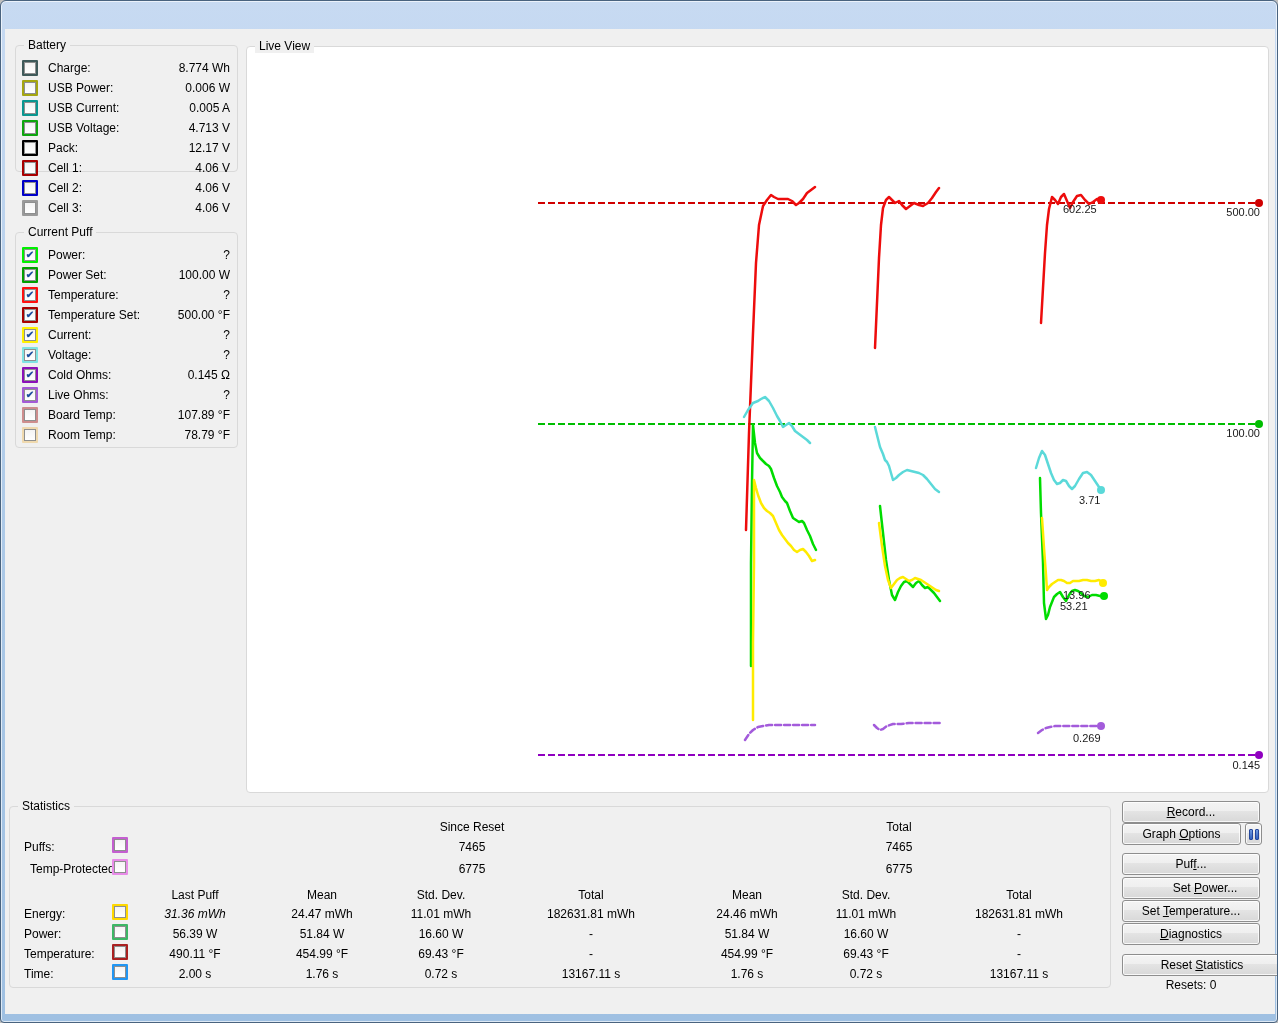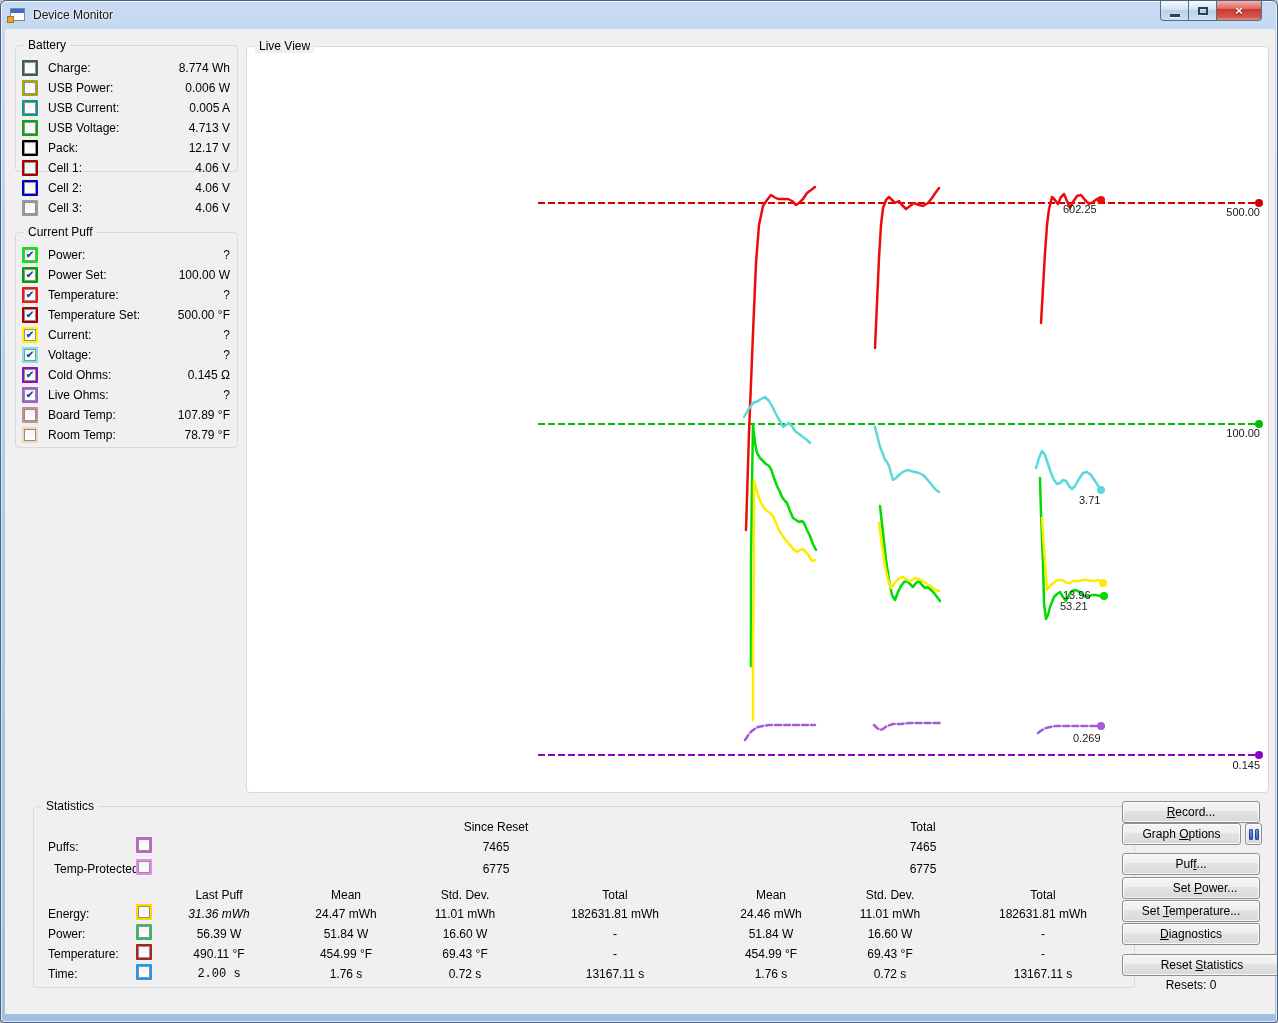--- a/index.html
+++ b/index.html
@@ -41,38 +41,20 @@
   .pausebars { display:flex; gap:2px; }
   .pausebars div { width:4px; height:11px; background:linear-gradient(#6F9BE0,#2F5FBE); border:1px solid #24479B; border-radius:1px; }
   .centerlabel { position:absolute; text-align:center; }
   .statusbar { position:absolute; left:0; top:957px; width:1270px; height:28px; background:linear-gradient(#F8F8F8,#E9E9E9); border-top:1px solid #D8D8D8; }
   .statusitem { position:absolute; top:8px; }
 </style>
 </head>
 <body>
 
 <div class="window">
-  <div class="titlebar">
-    <div class="app-icon">
-        <div class="bar"></div>
-        <div class="sq"></div>
-      </div>
-    <div class="title-text">Device Monitor</div>
-    <div class="capbtns">
-      <div class="capbtn min">
-          <div class="min-glyph"></div>
-        </div>
-      <div class="capbtn max">
-          <div class="max-glyph"></div>
-        </div>
-      <div class="capbtn close">
-          <span>×</span>
-        </div>
-    </div>
-  </div>
 
   <div class="client">
 
     <div class="gbox rows-pad" id="batterybox" style="left:10px;top:16px;width:223px;height:127px;">
       <span class="gb-label">Battery</span>
       <div class="prow">
         <span class="cbf" style="background: rgb(63, 90, 90);">
             <span class="cbi">
               <i class="chk"></i>
             </span>
@@ -272,21 +254,21 @@
           <circle cx="1100" cy="580" r="4" fill="#FFEB00"></circle>
           <text x="1060" y="596" font-size="11" fill="#1a1a1a">13.96</text>
           <polyline points="742,737 746,731 750,727 755,724 760,723 766,722 775,722 785,722 795,722 805,722 812,722" fill="none" stroke="#A35BDB" stroke-width="2.5" stroke-linejoin="round" stroke-linecap="round" stroke-dasharray="6 3"></polyline>
           <polyline points="871,722 874,725 877,727 880,726 884,723 890,721 898,721 906,720 914,720 922,720 930,720 937,720" fill="none" stroke="#A35BDB" stroke-width="2.5" stroke-linejoin="round" stroke-linecap="round" stroke-dasharray="6 3"></polyline>
           <polyline points="1035,730 1039,727 1043,725 1047,724 1052,723 1058,723 1066,723 1074,723 1082,723 1090,723 1098,723" fill="none" stroke="#A35BDB" stroke-width="2.5" stroke-linejoin="round" stroke-linecap="round" stroke-dasharray="6 3"></polyline>
           <circle cx="1098" cy="723" r="4" fill="#A35BDB"></circle>
           <text x="1070" y="739" font-size="11" fill="#1a1a1a">0.269</text>
         </svg>
     </div>
 
-    <div class="gbox" style="left:4px;top:777px;width:1102px;height:182px;margin-left:24px;">
+    <div class="gbox" style="left:4px;top:777px;width:1102px;height:182px;">
       <span class="gb-label">Statistics</span>
       <div class="scell" style="left:387px;top:13px;">Since Reset</div>
       <div class="scell" style="left:814px;top:13px;">Total</div>
 
       <div class="slabel" style="left:14px;top:33px;">Puffs:</div>
       <span class="cbf scb" style="left: 102px; top: 30px; background: rgb(196, 95, 208);">
           <span class="cbi">
             <i class="chk"></i>
           </span>
         </span>
@@ -351,21 +333,21 @@
       <div class="scell" style="left:662px;top:140px;">454.99 °F</div>
       <div class="scell" style="left:781px;top:140px;">69.43 °F</div>
       <div class="scell" style="left:934px;top:140px;">-</div>
 
       <div class="slabel" style="left:14px;top:160px;">Time:</div>
       <span class="cbf scb" style="left: 102px; top: 157px; background: rgb(33, 150, 243);">
           <span class="cbi">
             <i class="chk"></i>
           </span>
         </span>
-      <div class="scell" style="left:110px;top:160px;font-family:Liberation Mono, monospace;">2.00 s</div>
+      <div class="scell" style="left:110px;top:160px;">2.00 s</div>
       <div class="scell" style="left:237px;top:160px;">1.76 s</div>
       <div class="scell" style="left:356px;top:160px;">0.72 s</div>
       <div class="scell" style="left:506px;top:160px;">13167.11 s</div>
       <div class="scell" style="left:662px;top:160px;">1.76 s</div>
       <div class="scell" style="left:781px;top:160px;">0.72 s</div>
       <div class="scell" style="left:934px;top:160px;">13167.11 s</div>
     </div>
 
     <div class="btn" style="left:1117px;top:772px;width:138px;">
         <span><span></span><u>R</u><span>ecord...</span></span>

